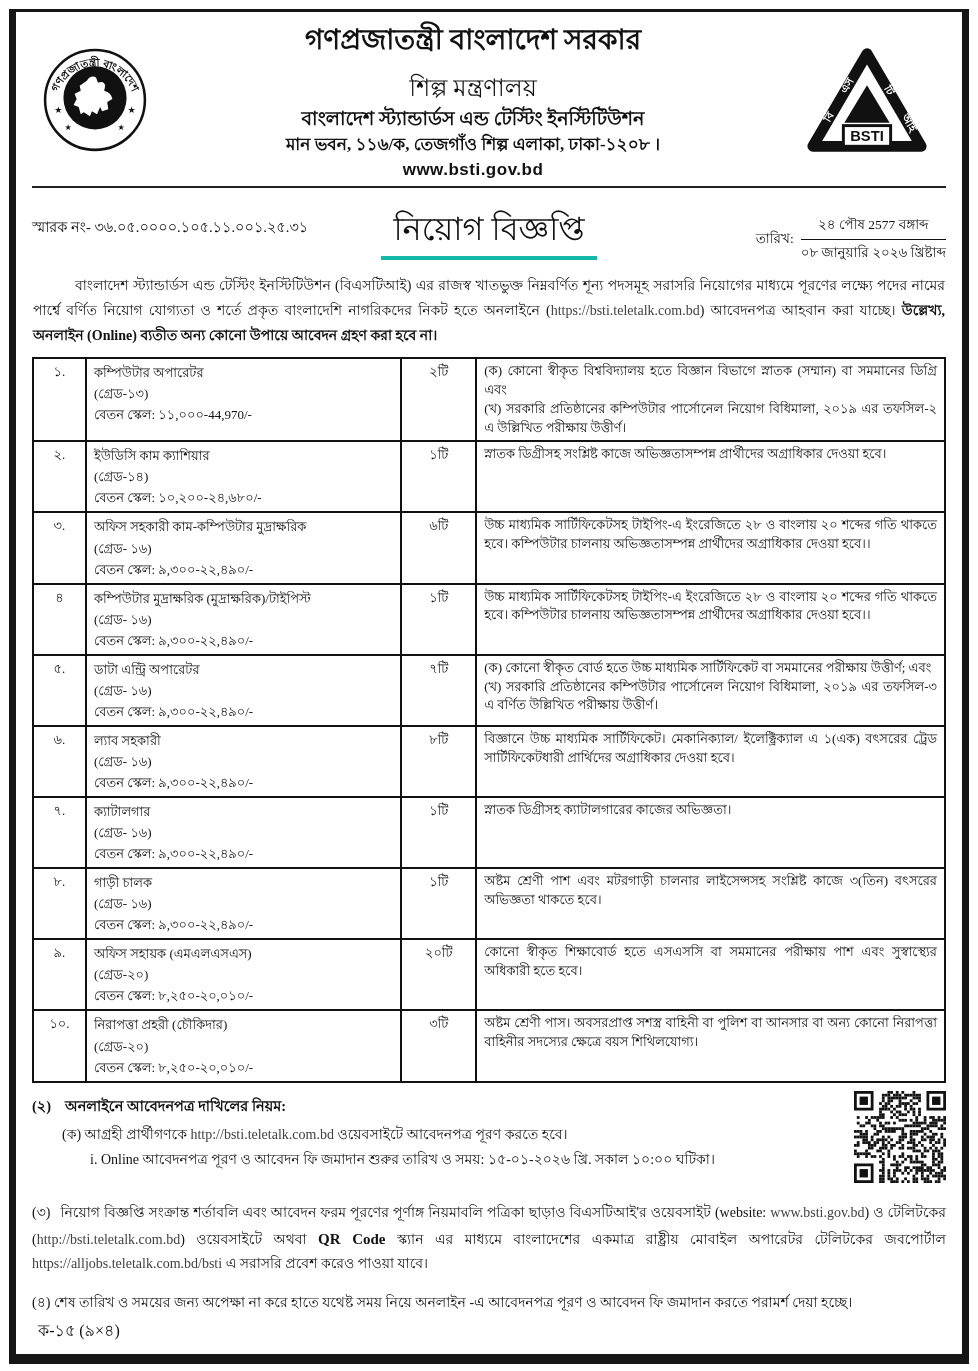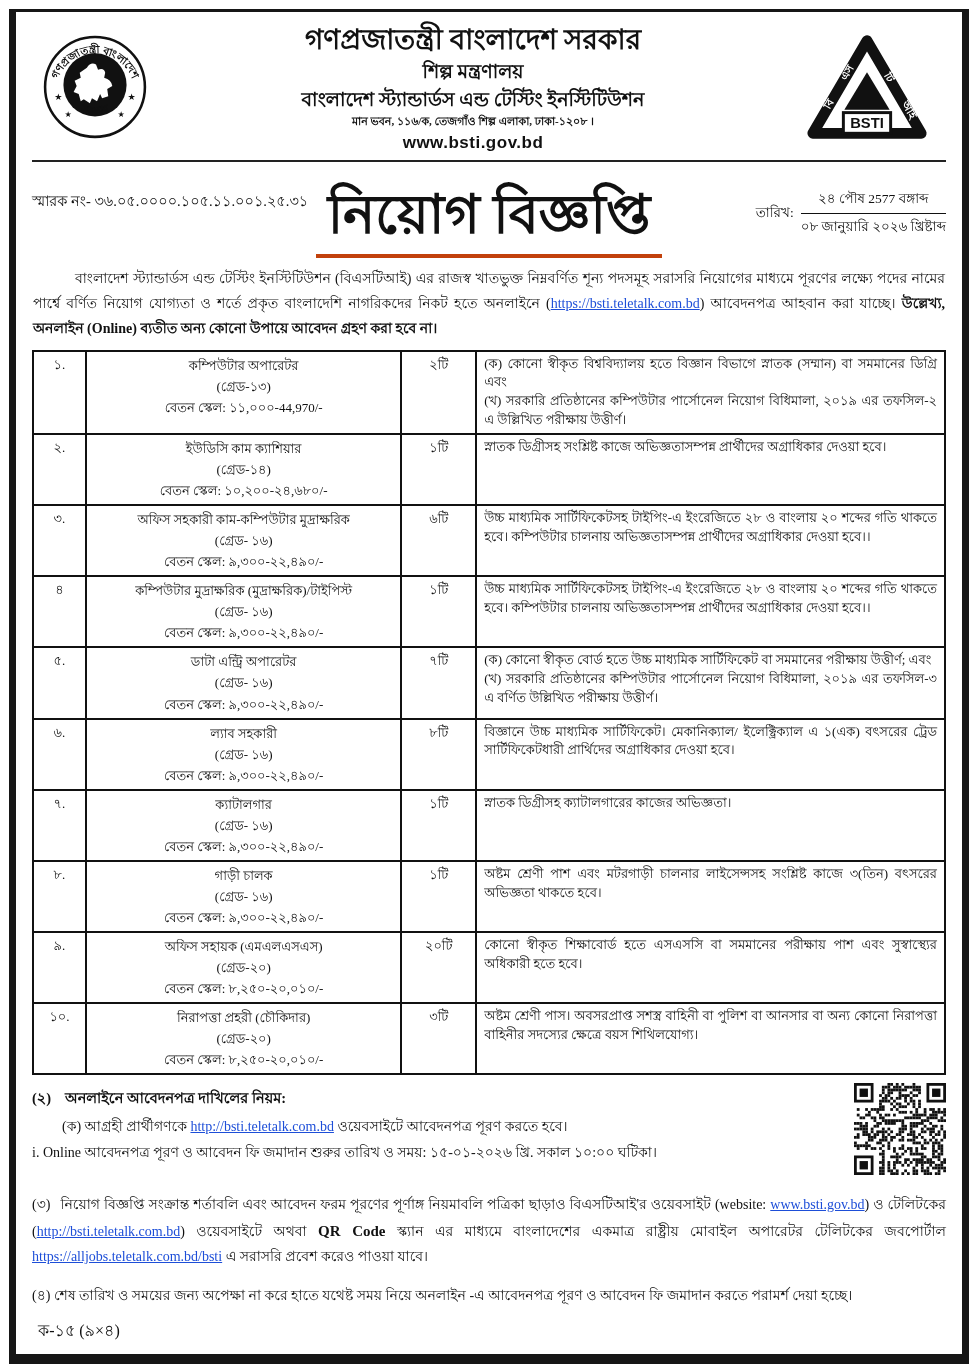--- a/index.html
+++ b/index.html
@@ -9,65 +9,65 @@
   .frame{position:absolute;left:9px;right:9px;top:9px;bottom:7px;
          border:3px solid #161616;border-left-width:7px;border-right-width:7px;
          border-bottom-width:10px;box-sizing:border-box;
          padding:4px 16px 0 16px;overflow:hidden;}
 
   
   .doc-header{display:flex;align-items:center;padding:6px 4px 6px;border-bottom:2px solid #222;}
   .seal-wrap{width:118px;display:flex;justify-content:center;}
   .head-center{flex:1;text-align:center;line-height:1.25;}
   .gov-title{font-size:28px;font-weight:700;}
-  .ministry{font-size:19px;font-weight:700;margin-top:3px;}
+  .ministry{font-size:24px;font-weight:400;margin-top:16px;}
   .org{font-size:19px;font-weight:700;margin-top:4px;}
-  .addr{font-size:11px;font-weight:700;margin-top:3px;text-align:center;}
+  .addr{font-size:17px;font-weight:700;margin-top:3px;text-align:center;}
   .site{font-size:17px;font-weight:700;margin-top:4px;font-family:"Liberation Sans",sans-serif;letter-spacing:.5px;}
   .logo-wrap{width:150px;display:flex;justify-content:center;}
 
   
   .memo-strip{display:flex;align-items:flex-start;margin-top:24px;}
   .memo-no{flex:1;font-size:14.5px;padding-top:4px;white-space:nowrap;}
   .big-title-wrap{flex:0 0 auto;text-align:center;}
-  .big-title{display:inline-block;font-size:54px;font-weight:700;line-height:1.1;
-             border-bottom:4px solid #c2410c;padding:0 12px 9px;}
+  .big-title{display:inline-block;font-size:32px;font-weight:400;line-height:1.1;
+             border-bottom:4px solid #14b8a6;padding:0 12px 9px;}
   .date-block{flex:1;display:flex;justify-content:flex-end;align-items:center;gap:7px;font-size:13.5px;padding-top:2px;}
   .date-frac{display:inline-block;text-align:center;}
   .date-top{border-bottom:1.5px solid #111;padding:0 3px 2px;}
   .date-bottom{padding-top:2px;}
 
   
   .intro{margin:9px 1px 8px;font-size:14px;line-height:1.78;text-align:justify;text-indent:42px;}
   .intro .em{font-weight:700;}
-  a.doclink{color:#1d4ed8;text-decoration:underline;}
+  a.doclink{color:#404040;}
 
   
   table.posts{width:100%;border-collapse:collapse;table-layout:fixed;margin-top:2px;}
   table.posts th,table.posts td{border:2px solid #111;vertical-align:top;}
   table.posts th{font-size:13.5px;font-weight:700;padding:4px 4px;line-height:1.5;}
   table.posts td{font-size:13px;padding:3px 7px;}
   .c-sl{width:5.8%;}
   .c-post{width:34.6%;}
   .c-count{width:8.2%;}
   .c-qual{width:51.4%;}
   td.cell-sl{text-align:center;padding-top:5px;}
   td.cell-post div{line-height:1.62;}
-  td.cell-post{padding-left:12px;text-align:center;}
+  td.cell-post{padding-left:12px;}
   td.cell-count{text-align:center;padding-top:5px;}
   td.cell-qual div{line-height:1.45;text-align:justify;}
   tr.total-row td{font-size:13.5px;font-weight:700;padding:4px 8px;}
   .total-label{text-align:right;}
   .total-count{text-align:center;}
 
   
   .sec2{position:relative;margin-top:12px;padding-right:118px;min-height:96px;}
   .sec2-head{font-size:14.5px;font-weight:700;display:flex;gap:14px;}
   .sec2 .item-ka{margin-left:30px;margin-top:5px;font-size:14px;line-height:1.6;}
-  .sec2 .item-rom{margin-top:3px;font-size:14px;line-height:1.6;}
+  .sec2 .item-rom{margin-left:58px;margin-top:3px;font-size:14px;line-height:1.6;}
   .qr{position:absolute;top:-4px;right:0;width:92px;height:92px;}
 
   
   .sec3{margin-top:10px;font-size:14px;line-height:1.78;text-align:justify;}
   .sec3 .secno{padding-right:10px;}
   .sec4{margin-top:3px;font-size:14px;line-height:1.7;text-align:justify;}
   .qr-bold{font-weight:700;font-size:15px;}
   
   .foot-code{position:absolute;left:22px;bottom:9px;font-size:16px;}
 </style>

